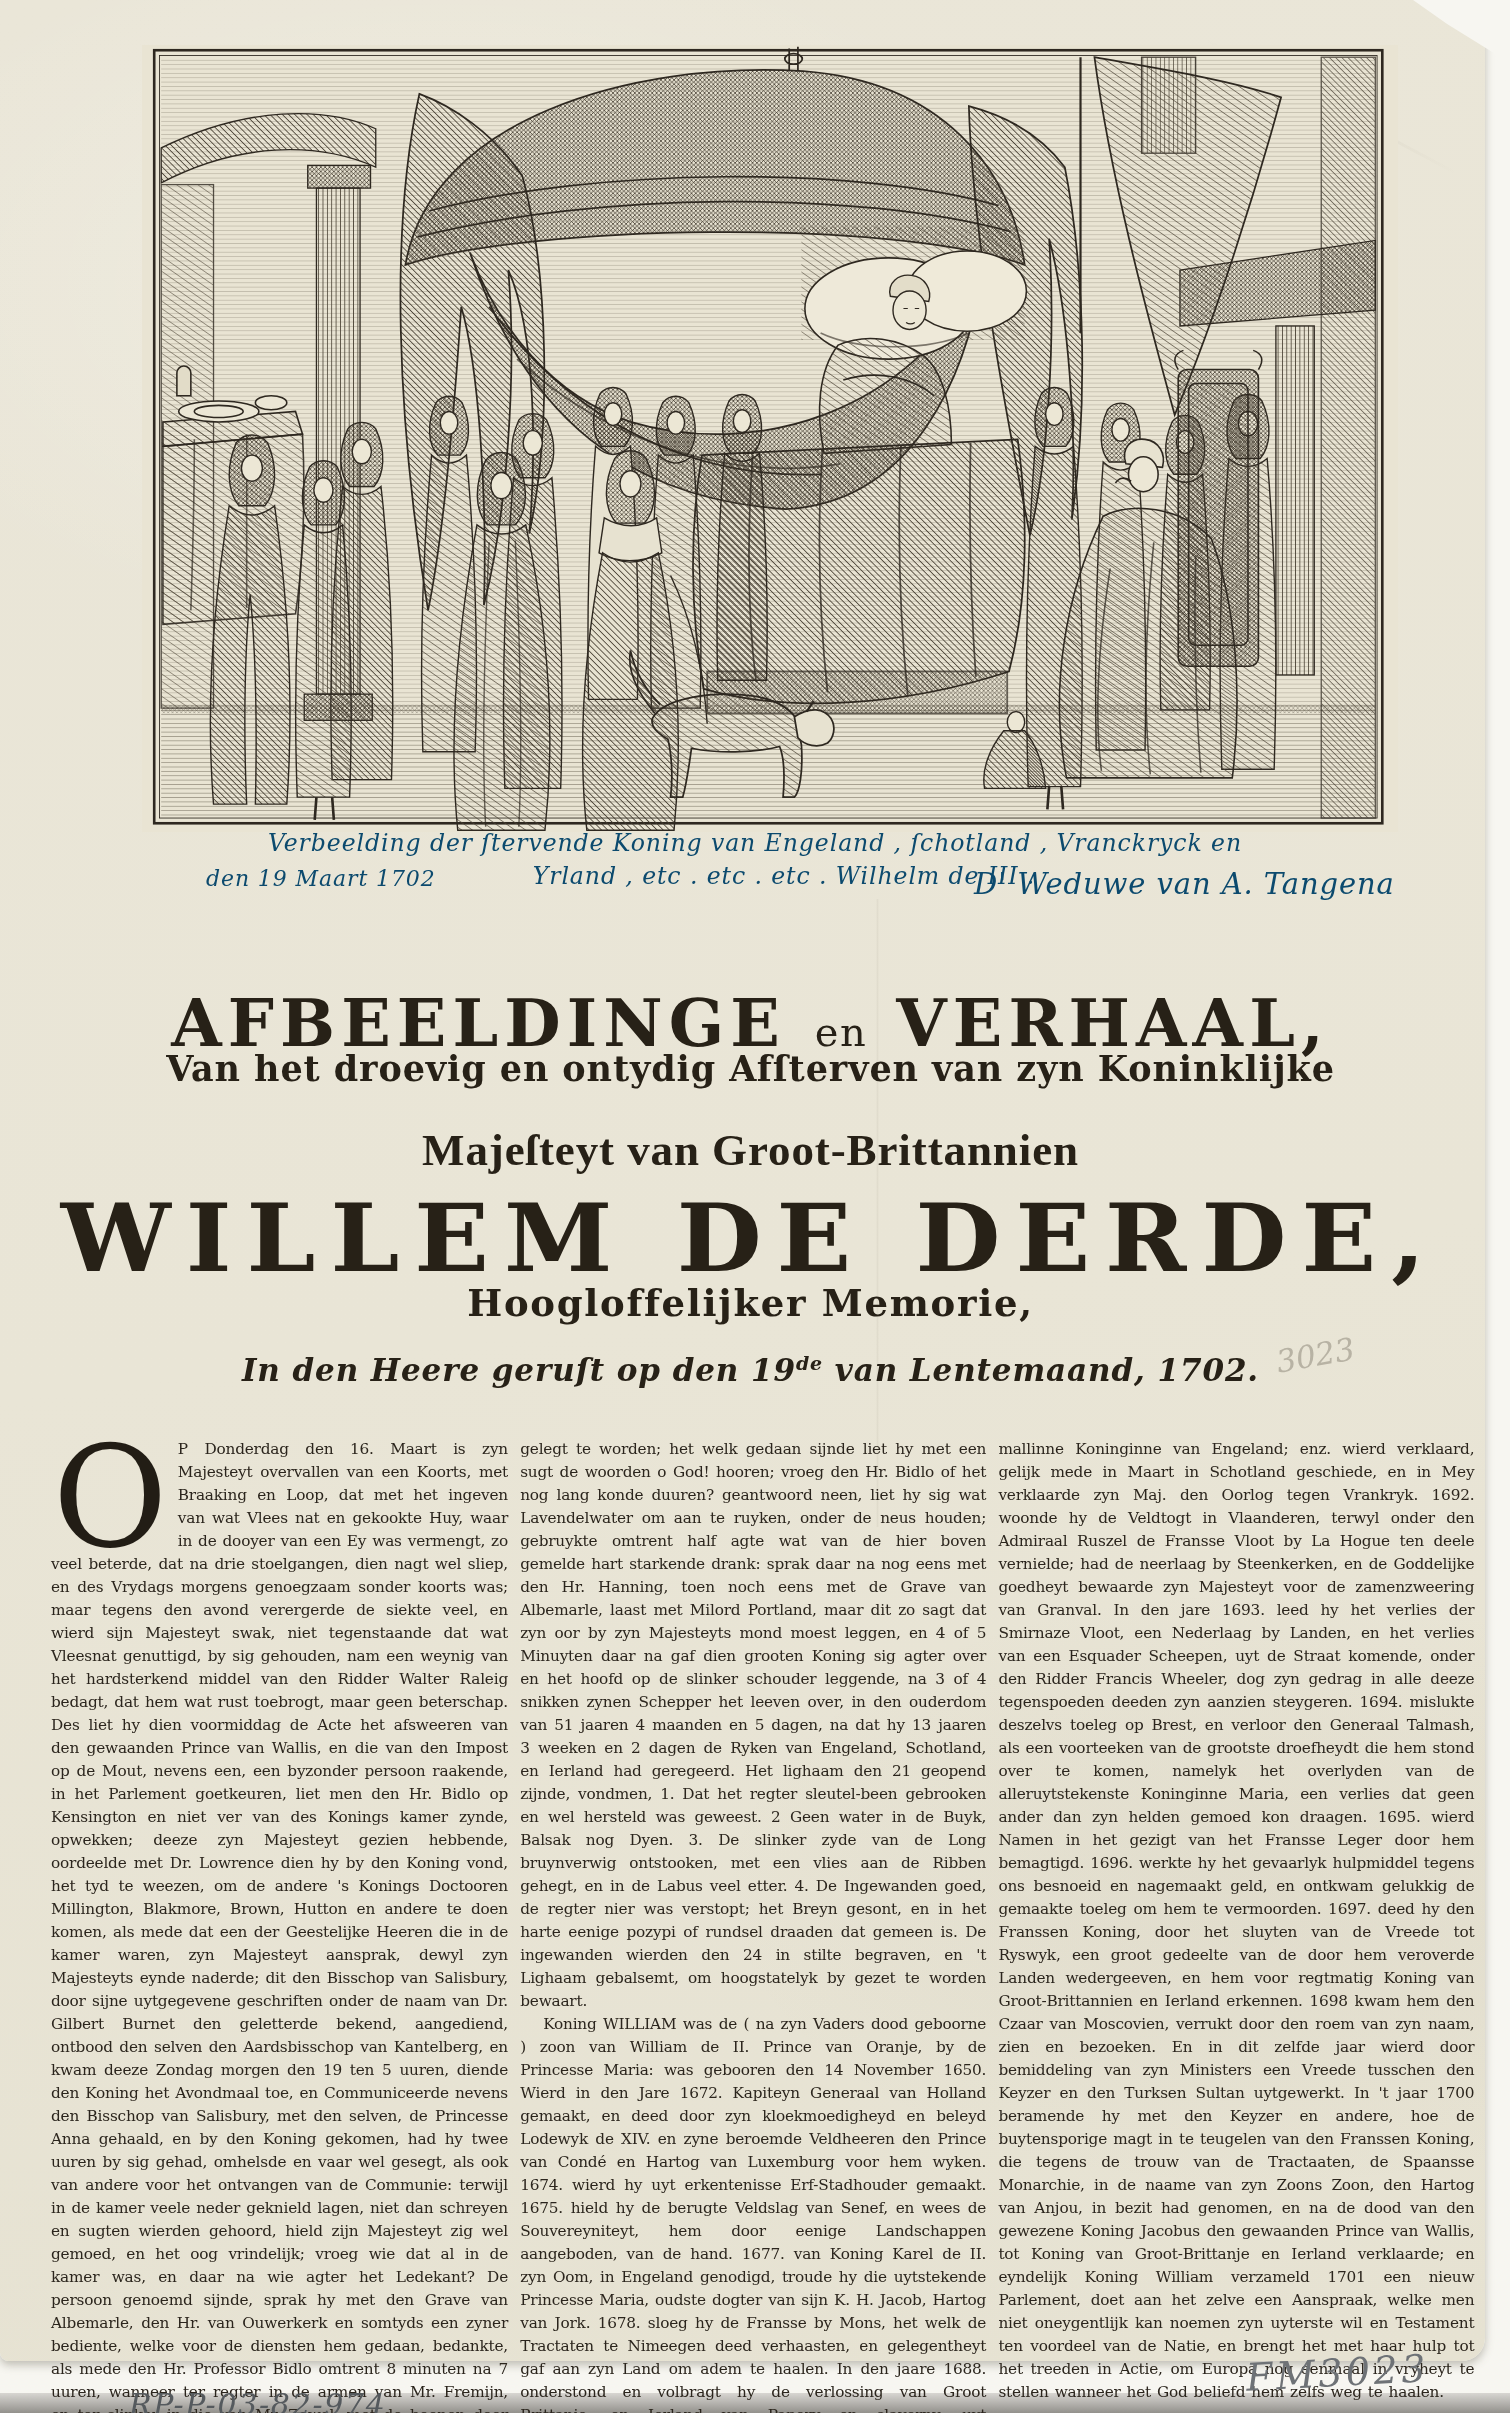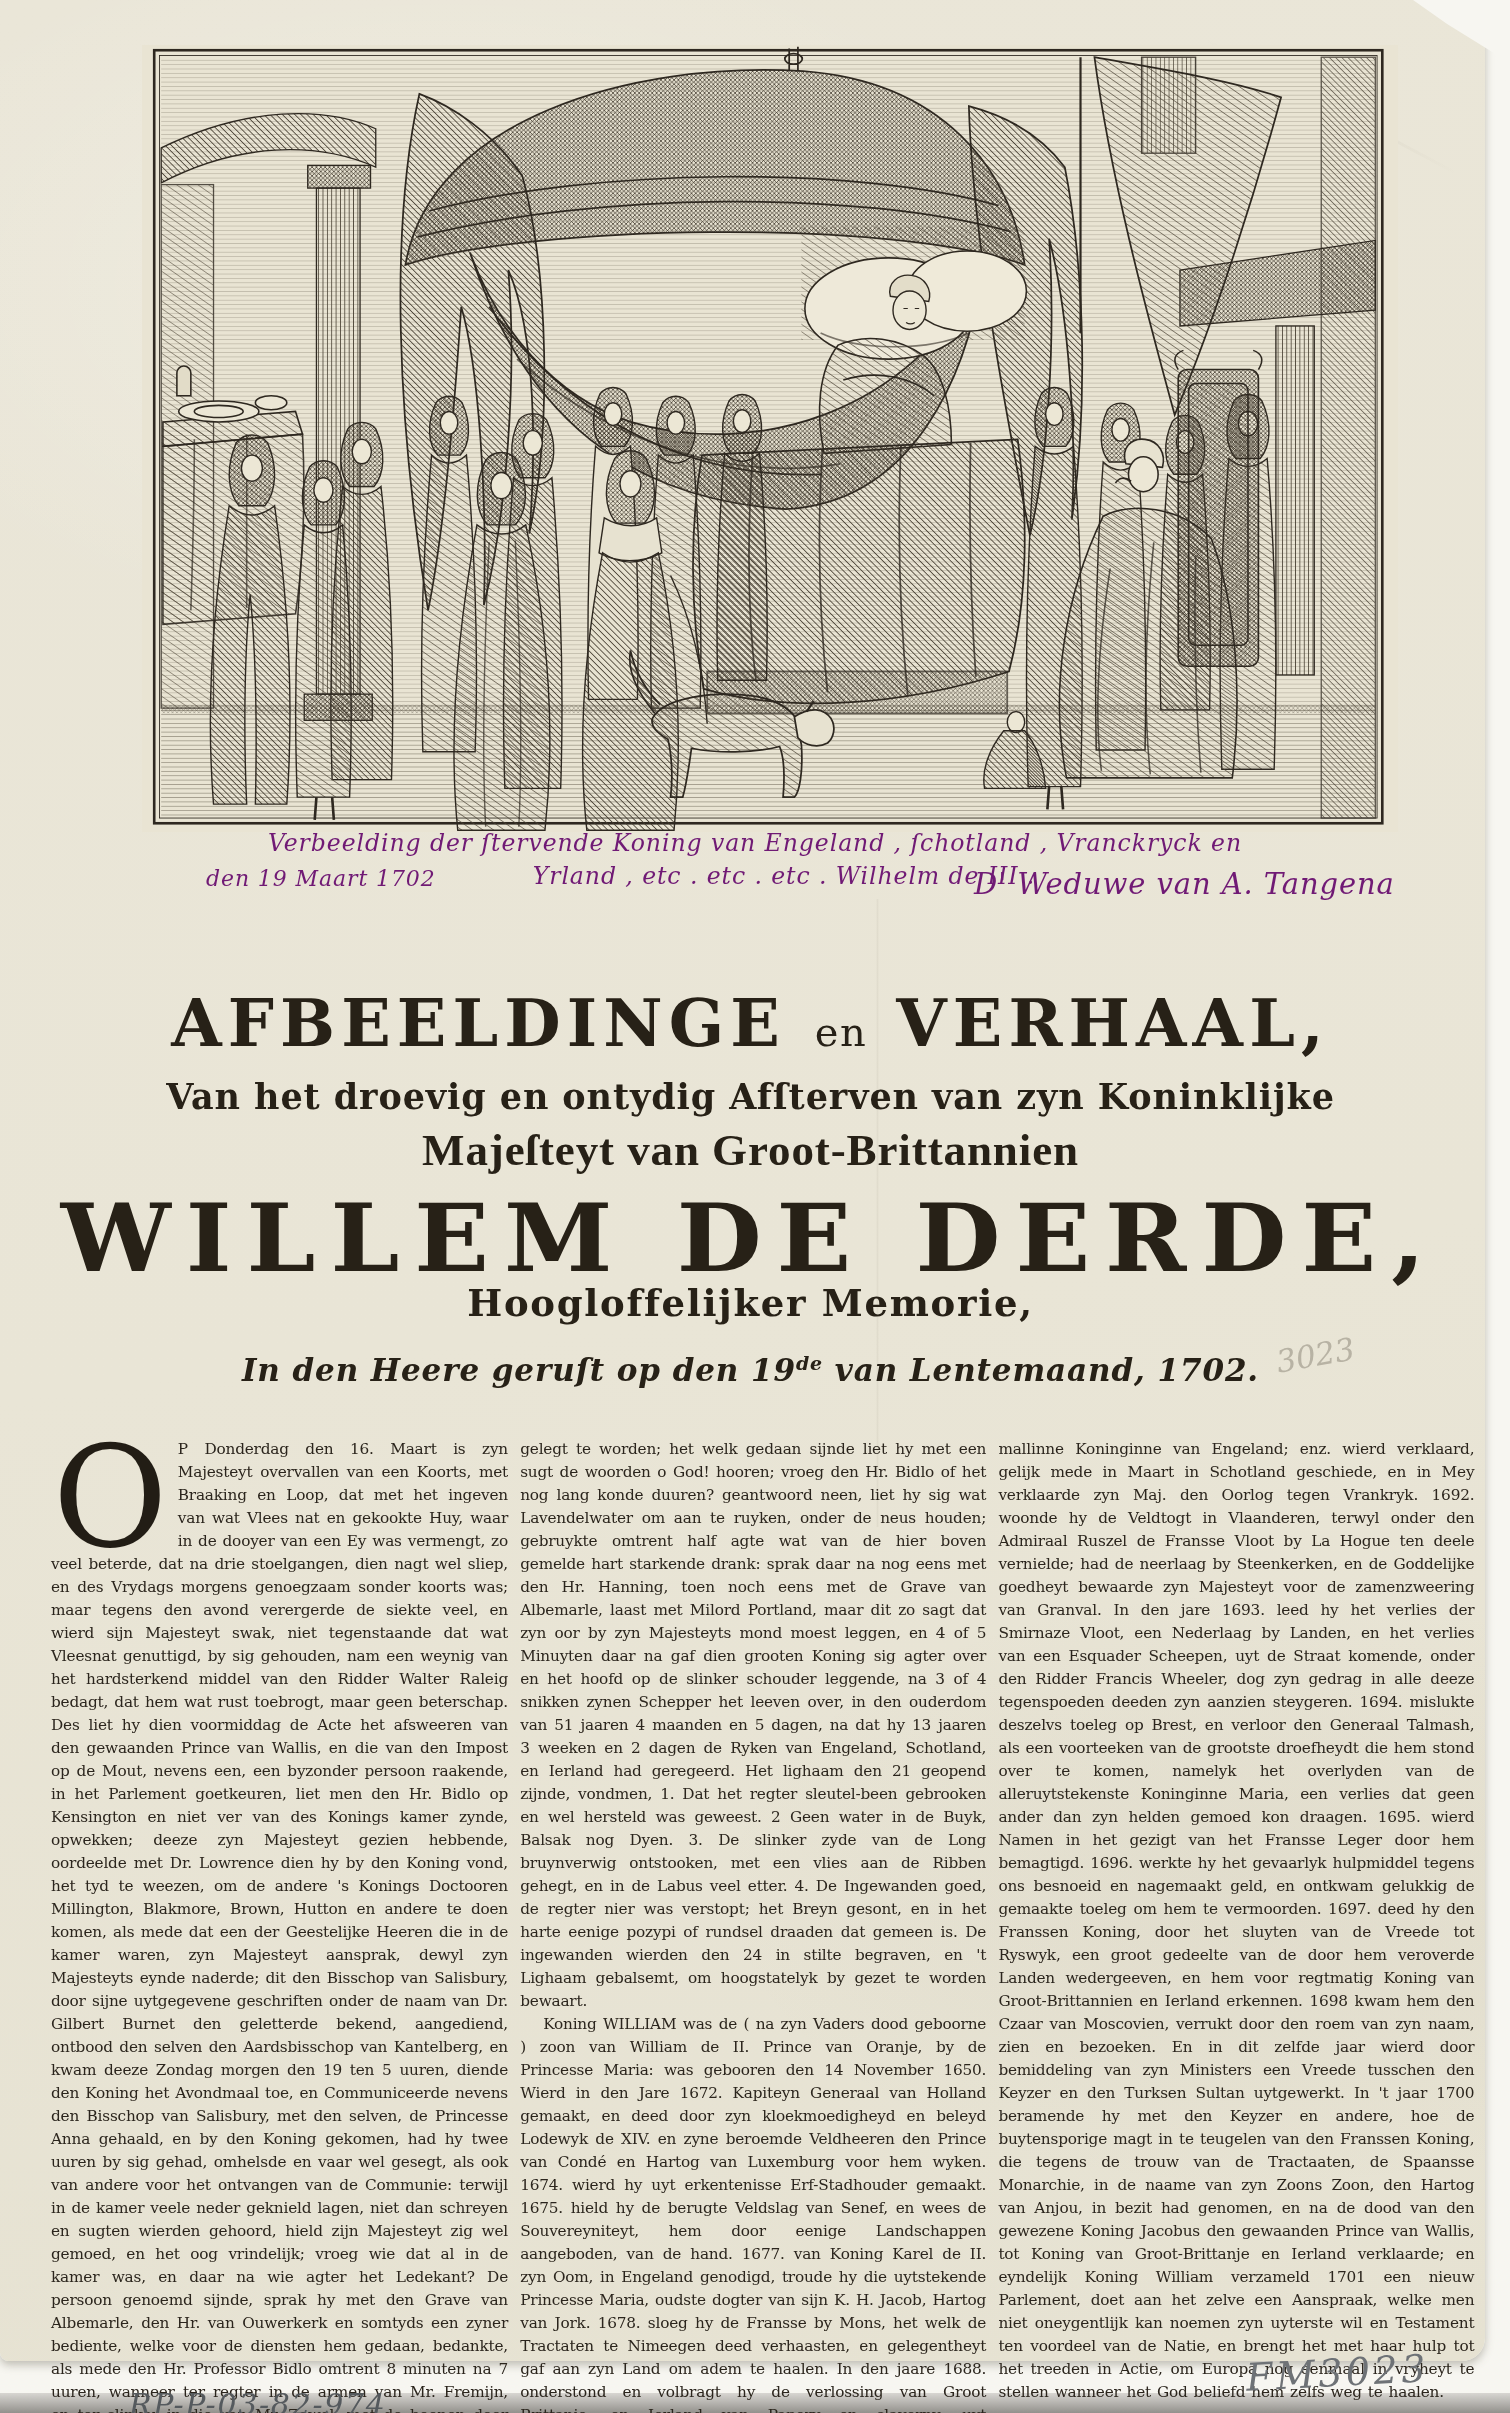--- a/index.html
+++ b/index.html
@@ -25,33 +25,33 @@
   .corner-tear{position:absolute;right:0;top:0;width:131px;height:92px;background:#f7f6f1;
     clip-path:polygon(26% 0,100% 0,100% 100%,88% 58%,52% 26%);}
   .crease-v{position:absolute;left:876px;top:899px;width:2.6px;height:628px;
     background:linear-gradient(90deg,rgba(0,0,0,0),rgba(80,70,50,.06),rgba(0,0,0,0));}
   .crease-d{position:absolute;left:1187px;top:105px;width:288px;height:2.6px;
     transform:rotate(28deg);background:linear-gradient(90deg,rgba(0,0,0,0),rgba(80,70,50,.07),rgba(0,0,0,0));}
   
   .plate{position:absolute;left:142px;top:45px;width:1256px;height:787px;}
   .plate svg{display:block;width:100%;height:100%;}
   .etch-caption{
-    position:absolute;color:#701a75;font-style:italic;
+    position:absolute;color:#0c4a6e;font-style:italic;
     font-size:23.6px;letter-spacing:0.9px;white-space:nowrap;
   }
   .cap1{left:0;top:829px;width:1510px;text-align:center;}
   .cap-date{left:206px;top:866px;font-size:22px;}
   .cap-mid{left:0;top:862px;width:1510px;text-align:center;padding-left:29px;}
   .cap-pub{left:974px;top:867px;font-size:29px;}
   
   .titleblock{position:absolute;left:35px;width:1431px;text-align:center;color:#272117;}
   .t-main{top:956px;font-size:65px;letter-spacing:6.1px;font-weight:700;
     font-family:"DejaVu Serif","Liberation Serif",serif;margin-top:29px;}
   .t-main .conj{font-size:40px;font-weight:400;letter-spacing:1.7px;}
-  .t-sub1{top:1076px;font-size:35px;letter-spacing:0.9px;font-weight:600;}
+  .t-sub1{top:1048px;font-size:35px;letter-spacing:0.9px;font-weight:600;}
   .t-sub2{top:1124px;font-size:45px;letter-spacing:0.9px;font-weight:600;font-family:Liberation Serif, serif;}
   .t-name{top:1180px;font-size:98px;letter-spacing:15px;font-weight:700;white-space:nowrap;
     transform:scaleY(.96);}
   .t-mem{top:1281px;font-size:37px;letter-spacing:1.7px;font-weight:600;}
   .t-death{top:1352px;font-size:31px;font-style:italic;font-weight:600;letter-spacing:0.9px;}
   .t-death sup{font-size:19px;}
   
   .pencil{position:absolute;left:1276px;top:1337px;font-size:31px;font-style:italic;
     color:rgba(125,118,104,.45);transform:rotate(-10deg);}
   .pen-fm{position:absolute;left:1246px;top:2351px;font-size:38px;font-style:italic;

